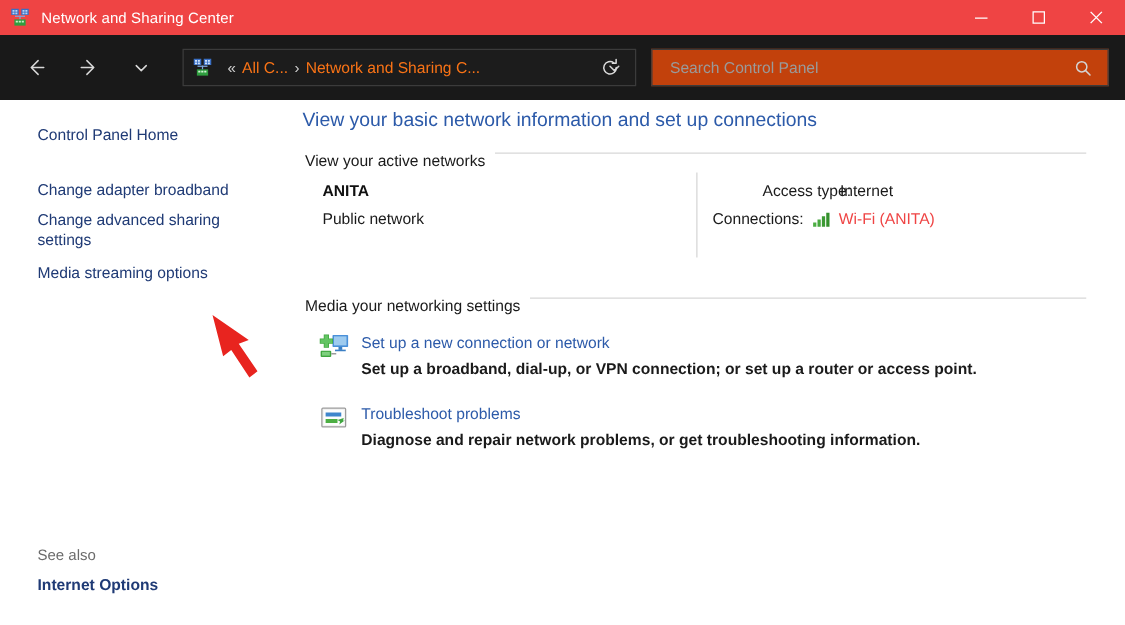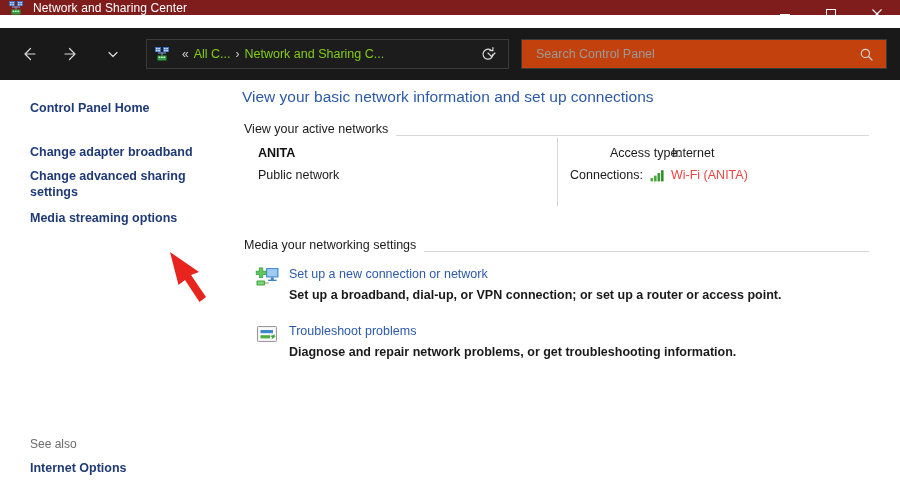--- a/index.html
+++ b/index.html
@@ -20,22 +20,22 @@
     height: 500px;
     background: #ffffff;
     overflow: hidden;
   }
 
   
   .titlebar {
     position: absolute;
     top: 0; left: 0;
     width: 900px;
-    height: 15px;
-    background: #7f1d1d;
+    height: 28px;
+    background: #ef4444;
     display: flex;
     align-items: center;
   }
   .titlebar-icon {
     width: 16px;
     height: 16px;
     margin-left: 8px;
     margin-right: 9px;
     position: relative;
     flex: none;
@@ -97,21 +97,21 @@
     align-items: center;
     box-sizing: border-box;
   }
   .crumb-icon {
     width: 16px; height: 16px;
     margin-left: 7px; margin-right: 7px;
     position: relative;
     flex: none;
   }
   .crumb {
-    color: #84cc16;
+    color: #f97316;
     font-size: 12.5px;
     white-space: nowrap;
   }
   .crumb-sep {
     color: #cfcfcf;
     font-size: 12px;
     margin: 0 5px;
     white-space: nowrap;
   }
   .crumb-chevron {
@@ -179,21 +179,20 @@
     height: 420px;
   }
   .side-link {
     position: absolute;
     left: 30px;
     color: #1f3a75;
     font-size: 12.5px;
     line-height: 16px;
     white-space: pre-line;
     cursor: pointer;
-    font-weight: bold;
   }
   .see-also-label {
     position: absolute;
     left: 30px;
     top: 357px;
     color: #6b6b6b;
     font-size: 12px;
   }
   .see-also-link {
     position: absolute;
@@ -227,21 +226,21 @@
     left: 12px;
     top: 8px;
     color: #2c5aa9;
     font-size: 15.5px;
     white-space: nowrap;
   }
   .section {
     position: absolute;
     left: 14px;
     display: flex;
-    align-items: flex-end;
+    align-items: flex-start;
     width: 625px;
   }
   .section-label {
     color: #1a1a1a;
     font-size: 12.5px;
     white-space: nowrap;
     padding-right: 8px;
   }
   .section-rule {
     flex: 1;

